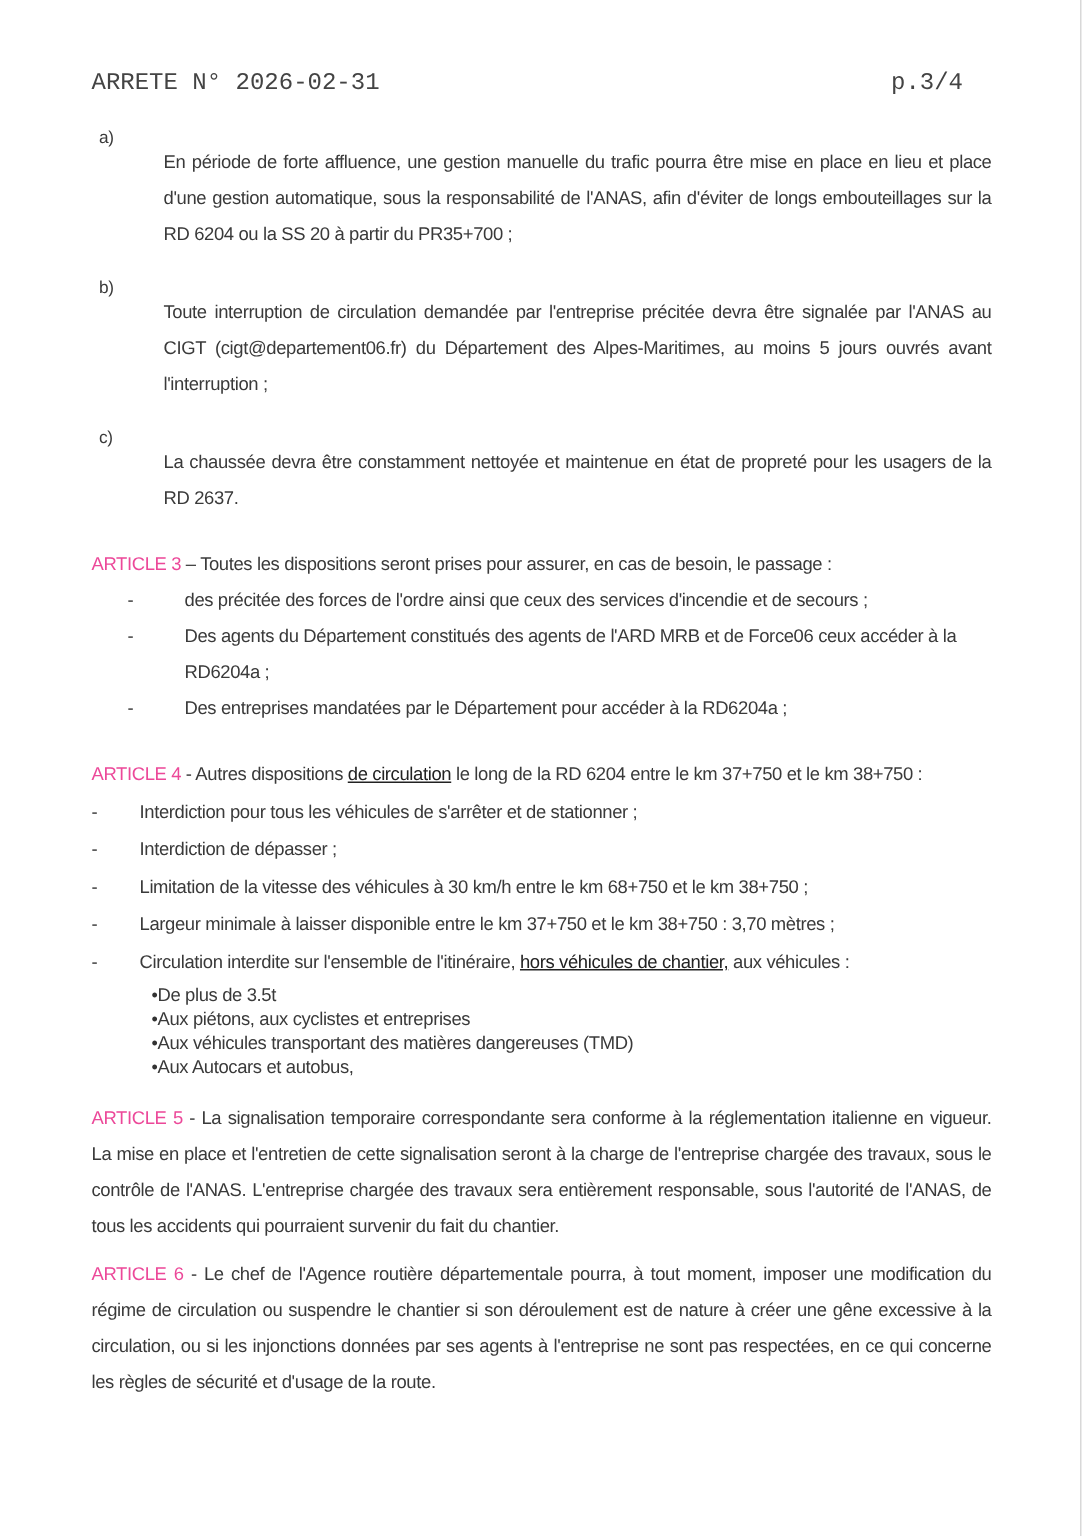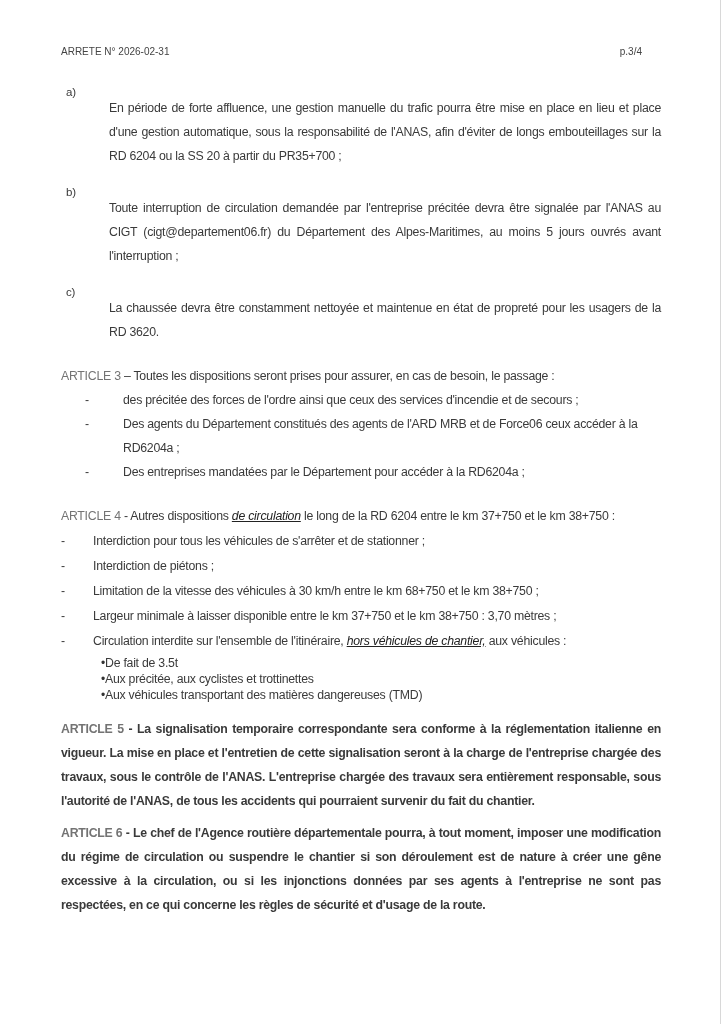--- a/index.html
+++ b/index.html
@@ -10,45 +10,45 @@
     color: #3a3a3a;
     position: relative;
   }
   .page-edge {
     position: absolute; top: 0; right: 3px; width: 1px; height: 1024px;
     background: #d8d8d8;
   }
   .header {
     position: absolute; top: 46px; left: 61px; right: 82px;
     display: flex; justify-content: space-between;
-    font-size: 10px; color: #444;
+    font-size: 16px; color: #444; font-family: Liberation Mono, monospace;
   }
   .content {
     position: absolute; top: 80px; left: 61px; width: 600px;
     font-size: 12.3px; line-height: 24px;
     letter-spacing: -0.25px;
   }
   .lettered { display: flex; margin-bottom: 12px; }
   .lettered .mark { width: 41px; flex: none; padding-left: 5px; font-size: 11.5px; }
   .lettered .txt { flex: 1; text-align: justify; padding-left: 2px; margin-top: 16px; }
   .article { margin: 0; }
-  .art-label { color: #737373; }
+  .art-label { color: #ec4899; }
   .dash-list { margin: 0; padding: 0; list-style: none; }
   .dash-list li { display: flex; }
   .dash-list .dash { width: 31px; flex: none; padding-left: 24px; }
   .dash-list .txt { flex: 1; }
   .a3 .dash-list .dash { width: 38px; padding-left: 24px; }
   .a4 .dash-list .dash { width: 32px; padding-left: 0; }
   .a4 .dash-list li { margin-top: 1px; }
-  .u-it { font-style: italic; text-decoration: underline; color: #222; }
+  .u-it { text-decoration: underline; color: #222; }
   .bullets { margin: 2px 0 10px 0; padding: 0; list-style: none; line-height: 16px; }
   .bullets li { display: flex; }
   .bullets .dot { width: 44px; flex: none; padding-left: 40px; box-sizing: border-box; }
   .bullets .dot::before { content: "\2022"; font-size: 12px; color: #333; }
-  .para { text-align: justify; font-weight: bold; }
+  .para { text-align: justify; }
   .gap-a3 { height: 8px; }
   .gap-a4 { height: 20px; }
   .gap-a5 { height: 4px; }
   .gap-a6 { height: 8px; }
 </style>
 </head>
 <body>
 
 <div class="page-edge"></div>
 
@@ -62,21 +62,21 @@
   <div class="lettered">
     <span class="mark">a)</span>
     <span class="txt">En période de forte affluence, une gestion manuelle du trafic pourra être mise en place en lieu et place d'une gestion automatique, sous la responsabilité de l'ANAS, afin d'éviter de longs embouteillages sur la RD 6204 ou la SS 20 à partir du PR35+700 ;</span>
   </div>
   <div class="lettered">
     <span class="mark">b)</span>
     <span class="txt">Toute interruption de circulation demandée par l'entreprise précitée devra être signalée par l'ANAS au CIGT (cigt@departement06.fr) du Département des Alpes-Maritimes, au moins 5 jours ouvrés avant l'interruption ;</span>
   </div>
   <div class="lettered">
     <span class="mark">c)</span>
-    <span class="txt">La chaussée devra être constamment nettoyée et maintenue en état de propreté pour les usagers de la RD 3620.</span>
+    <span class="txt">La chaussée devra être constamment nettoyée et maintenue en état de propreté pour les usagers de la RD 2637.</span>
   </div>
 
   <div class="gap-a3"></div>
 
   <div class="article a3">
     <div><span class="art-label">ARTICLE 3</span><span> – Toutes les dispositions seront prises pour assurer, en cas de besoin, le passage :</span></div>
     <ul class="dash-list">
       <li>
           <span class="dash">-</span>
           <span class="txt">des précitée des forces de l'ordre ainsi que ceux des services d'incendie et de secours ;</span>
@@ -96,47 +96,51 @@
 
   <div class="article a4">
     <div><span class="art-label">ARTICLE 4</span><span> - Autres dispositions </span><span class="u-it">de circulation</span><span> le long de la RD 6204 entre le km 37+750 et le km 38+750 :</span></div>
     <ul class="dash-list">
       <li>
           <span class="dash">-</span>
           <span class="txt">Interdiction pour tous les véhicules de s'arrêter et de stationner ;</span>
         </li>
       <li>
           <span class="dash">-</span>
-          <span class="txt">Interdiction de piétons ;</span>
+          <span class="txt">Interdiction de dépasser ;</span>
         </li>
       <li>
           <span class="dash">-</span>
           <span class="txt">Limitation de la vitesse des véhicules à 30 km/h entre le km 68+750 et le km 38+750 ;</span>
         </li>
       <li>
           <span class="dash">-</span>
           <span class="txt">Largeur minimale à laisser disponible entre le km 37+750 et le km 38+750 : 3,70 mètres ;</span>
         </li>
       <li>
           <span class="dash">-</span>
           <span class="txt"><span>Circulation interdite sur l'ensemble de l'itinéraire, </span><span class="u-it">hors véhicules de chantier,</span><span> aux véhicules :</span></span>
         </li>
     </ul>
     <ul class="bullets">
       <li>
           <span class="dot"></span>
-          <span>De fait de 3.5t</span>
+          <span>De plus de 3.5t</span>
         </li>
       <li>
           <span class="dot"></span>
-          <span>Aux précitée, aux cyclistes et trottinettes</span>
+          <span>Aux piétons, aux cyclistes et entreprises</span>
         </li>
       <li>
           <span class="dot"></span>
           <span>Aux véhicules transportant des matières dangereuses (TMD)</span>
+        </li>
+      <li>
+          <span class="dot"></span>
+          <span>Aux Autocars et autobus,</span>
         </li>
     </ul>
   </div>
 
   <div class="gap-a5"></div>
 
   <div class="article para"><span class="art-label">ARTICLE 5</span><span> - La signalisation temporaire correspondante sera conforme à la réglementation italienne en vigueur. La mise en place et l'entretien de cette signalisation seront à la charge de l'entreprise chargée des travaux, sous le contrôle de l'ANAS. L'entreprise chargée des travaux sera entièrement responsable, sous l'autorité de l'ANAS, de tous les accidents qui pourraient survenir du fait du chantier.</span></div>
 
   <div class="gap-a6"></div>
 

